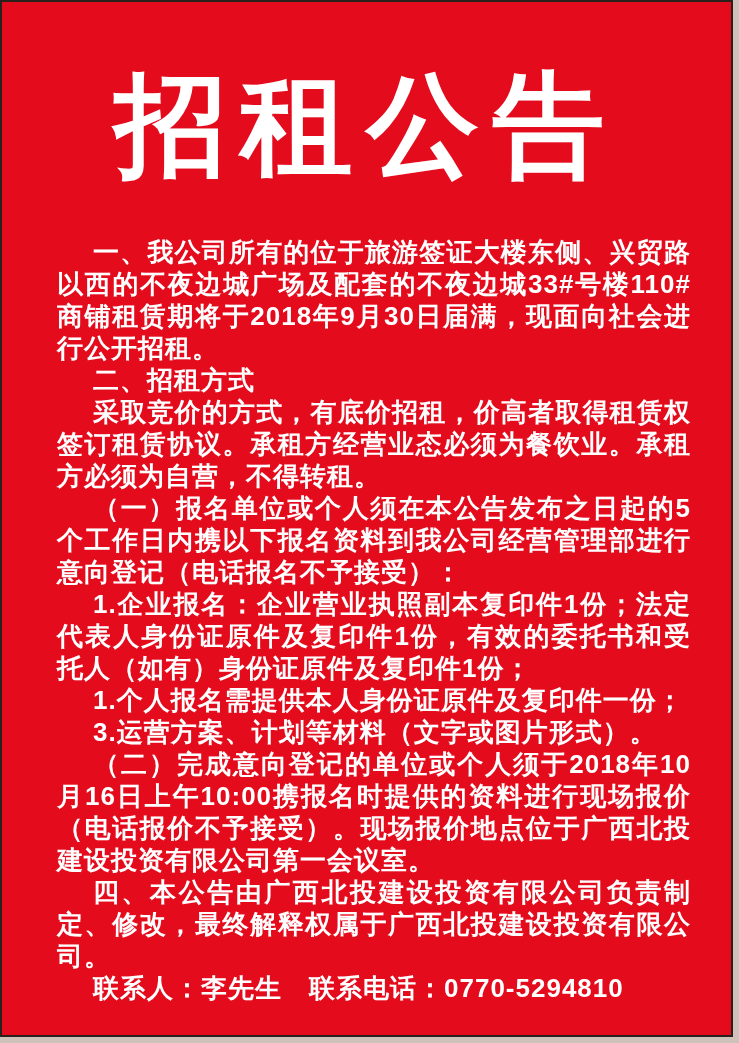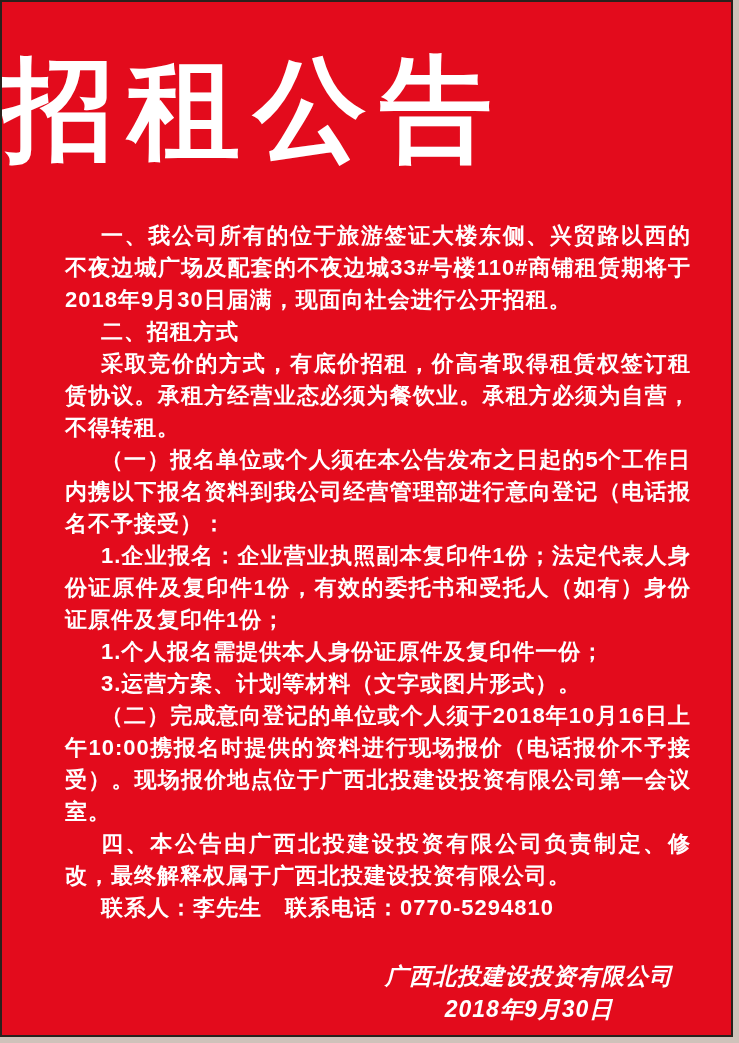--- a/index.html
+++ b/index.html
@@ -24,37 +24,37 @@
     left: 0;
     width: 733px;
     height: 1037px;
     box-sizing: border-box;
     border: 2px solid #2a211c;
     background: #e30b1c;
     color: #ffffff;
     overflow: hidden;
   }
   .poster-title {
-    margin: 52px 0 0 0;
+    margin: 68px 0 0 0;
+    text-align: center;
     font-family: "Liberation Serif", "DejaVu Serif", serif;
     font-weight: bold;
     font-size: 112px;
     line-height: 112px;
     letter-spacing: 14px;
     white-space: nowrap;
   }
   .body-text {
     margin-top: 54px;
     padding: 0 40px 0 55px;
-    font-size: 22px;
+    font-size: 26px;
     line-height: 32px;
     font-weight: bold;
     letter-spacing: 1px;
     text-align: justify;
-    margin-left: 8px;
   }
   .para {
     margin: 0;
     text-indent: 36px;
   }
   .signature {
     width: max-content;
     margin: 36px 58px 0 auto;
     text-align: center;
     font-size: 23px;

